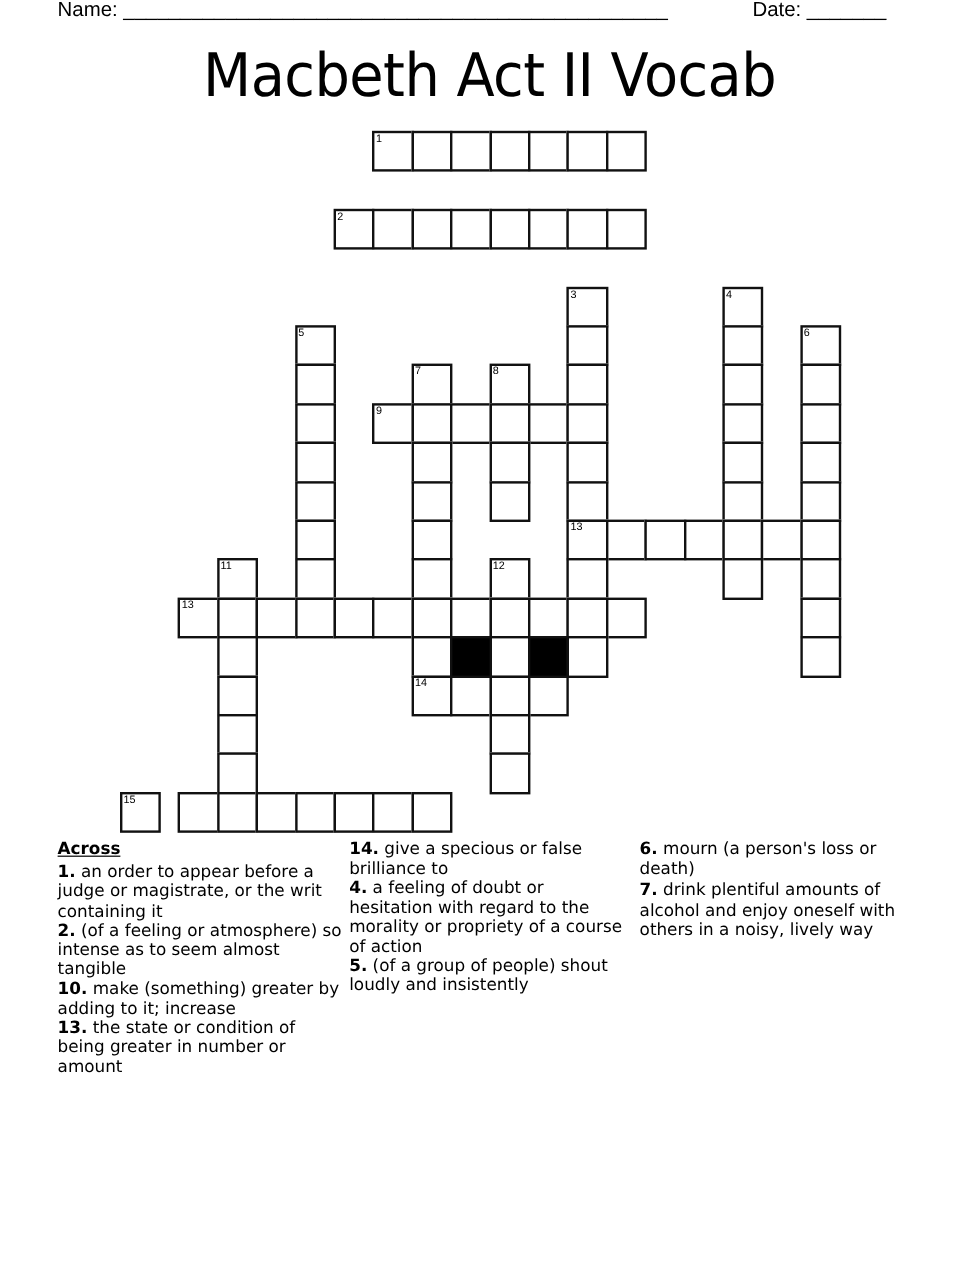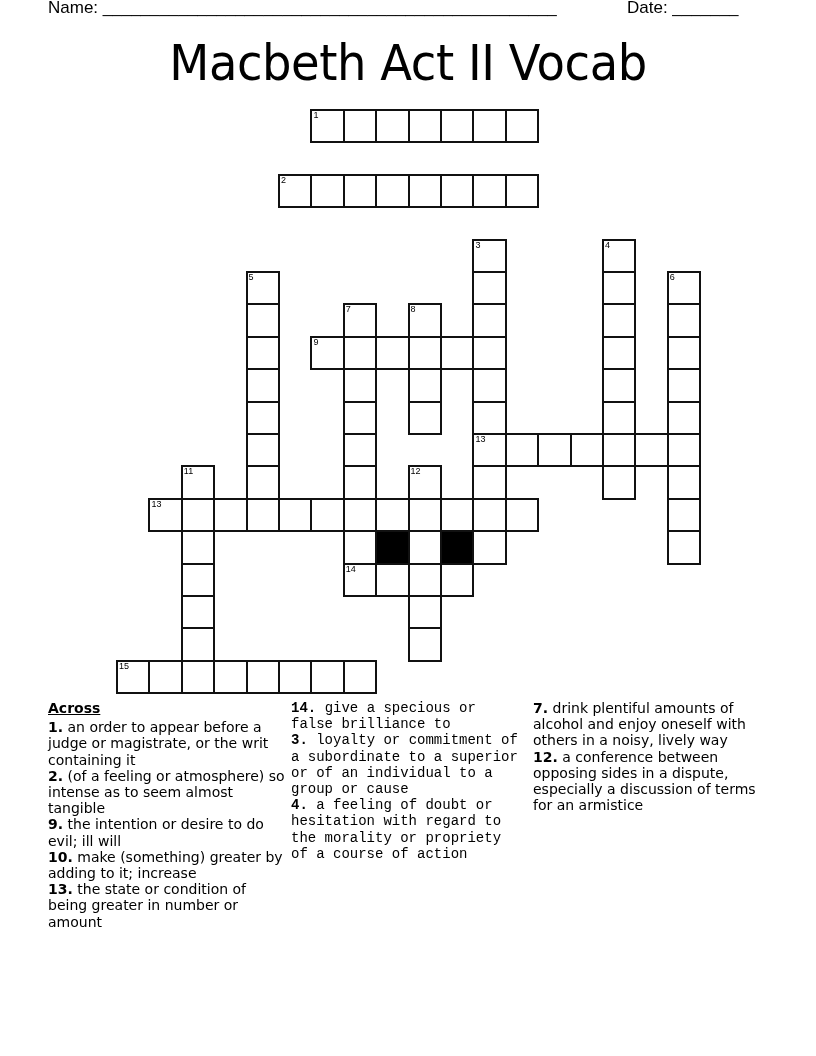--- a/index.html
+++ b/index.html
@@ -136,45 +136,44 @@
     <div class="cell" style="left: 342.8px; top: 562.6px;">
       <span class="num">14</span>
     </div>
     <div class="cell" style="left: 375.2px; top: 562.6px;"></div>
     <div class="cell" style="left: 407.6px; top: 562.6px;"></div>
     <div class="cell" style="left: 440px; top: 562.6px;"></div>
     <div class="cell" style="left: 180.8px; top: 595px;"></div>
     <div class="cell" style="left: 407.6px; top: 595px;"></div>
     <div class="cell" style="left: 180.8px; top: 627.4px;"></div>
     <div class="cell" style="left: 407.6px; top: 627.4px;"></div>
-    <div class="cell" style="left: 116px; top: 659.8px;">
+    <div class="cell" style="left: 100px; top: 659.8px;">
       <span class="num">15</span>
     </div>
     <div class="cell" style="left: 148.4px; top: 659.8px;"></div>
     <div class="cell" style="left: 180.8px; top: 659.8px;"></div>
     <div class="cell" style="left: 213.2px; top: 659.8px;"></div>
     <div class="cell" style="left: 245.6px; top: 659.8px;"></div>
     <div class="cell" style="left: 278px; top: 659.8px;"></div>
     <div class="cell" style="left: 310.4px; top: 659.8px;"></div>
     <div class="cell" style="left: 342.8px; top: 659.8px;"></div>
     <div class="cell black" style="left: 375.2px; top: 530.2px;"></div>
     <div class="cell black" style="left: 440px; top: 530.2px;"></div>
   </div>
 
 <div class="clues" style="left:48px;">
   <span class="clue-heading">Across</span>
   <span class="clue"><b>1.</b> <span>an order to appear before a judge or magistrate, or the writ containing it</span></span>
   <span class="clue"><b>2.</b> <span>(of a feeling or atmosphere) so intense as to seem almost tangible</span></span>
-  <span class="clue"><b>9.</b> <span>the intention or desire to do evil; ill will</span></span>
   <span class="clue"><b>10.</b> <span>make (something) greater by adding to it; increase</span></span>
   <span class="clue"><b>13.</b> <span>the state or condition of being greater in number or amount</span></span>
 </div>
 
-<div class="clues" style="left:291px; width:232px;font-family:Liberation Mono, monospace;">
+<div class="clues" style="left:291px; width:232px;">
   <span class="clue"><b>14.</b> <span>give a specious or false brilliance to</span></span>
-  <span class="clue"><b>3.</b> <span>loyalty or commitment of a subordinate to a superior or of an individual to a group or cause</span></span>
   <span class="clue"><b>4.</b> <span>a feeling of doubt or hesitation with regard to the morality or propriety of a course of action</span></span>
+  <span class="clue"><b>5.</b> <span>(of a group of people) shout loudly and insistently</span></span>
 </div>
 
 <div class="clues" style="left:533px; width:240px;">
+  <span class="clue" style="margin-bottom:2px;"><b>6.</b> <span>mourn (a person's loss or death)</span></span>
   <span class="clue"><b>7.</b> <span>drink plentiful amounts of alcohol and enjoy oneself with others in a noisy, lively way</span></span>
-  <span class="clue"><b>12.</b> <span>a conference between opposing sides in a dispute, especially a discussion of terms for an armistice</span></span>
 </div>
 
 </body></html>

